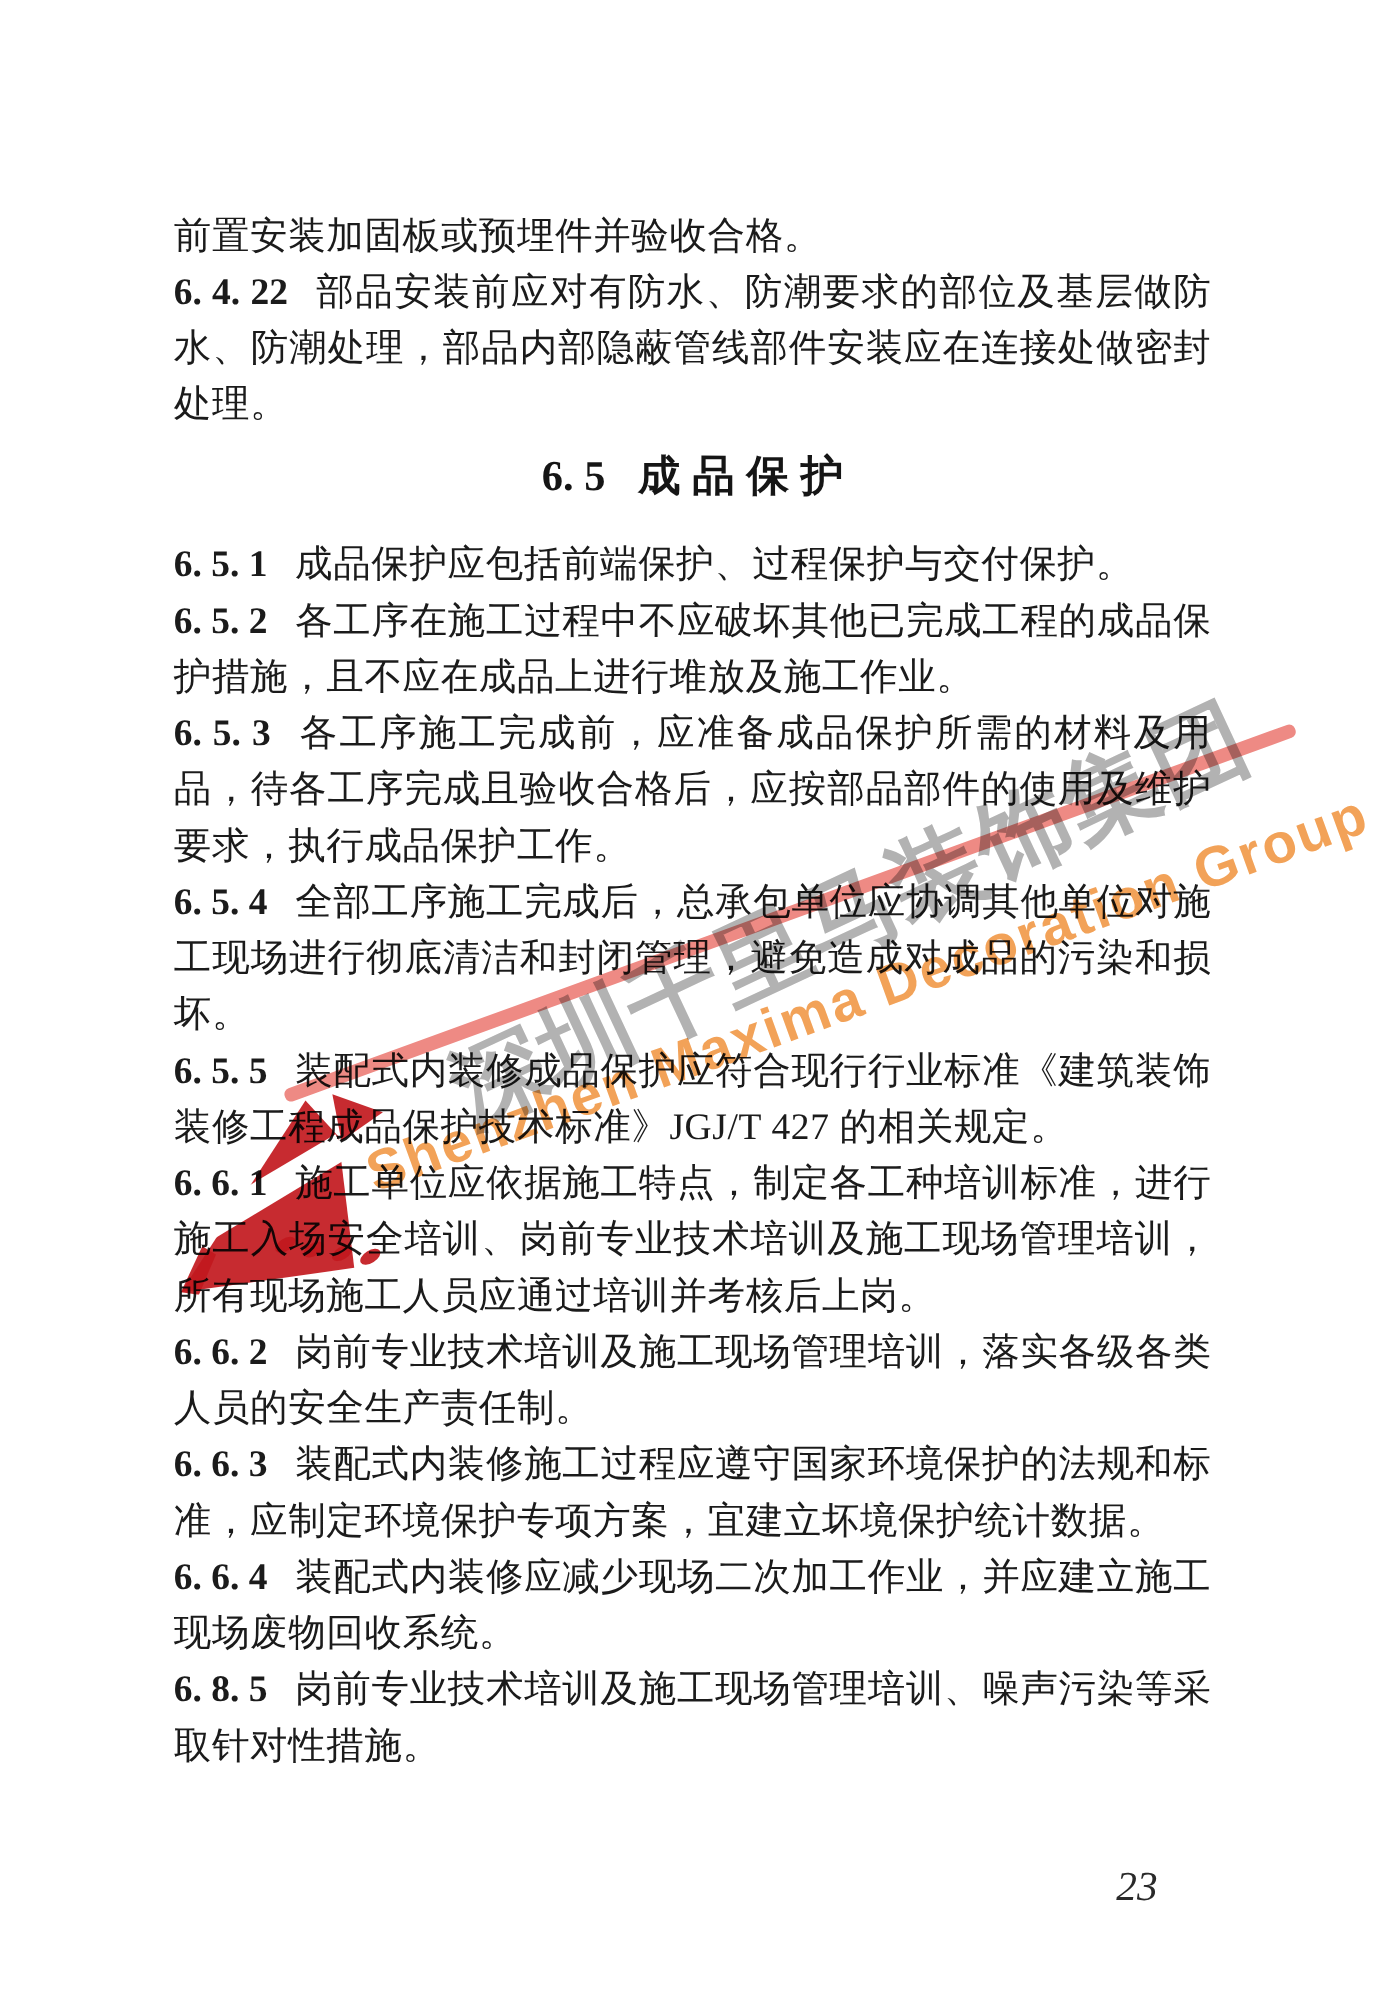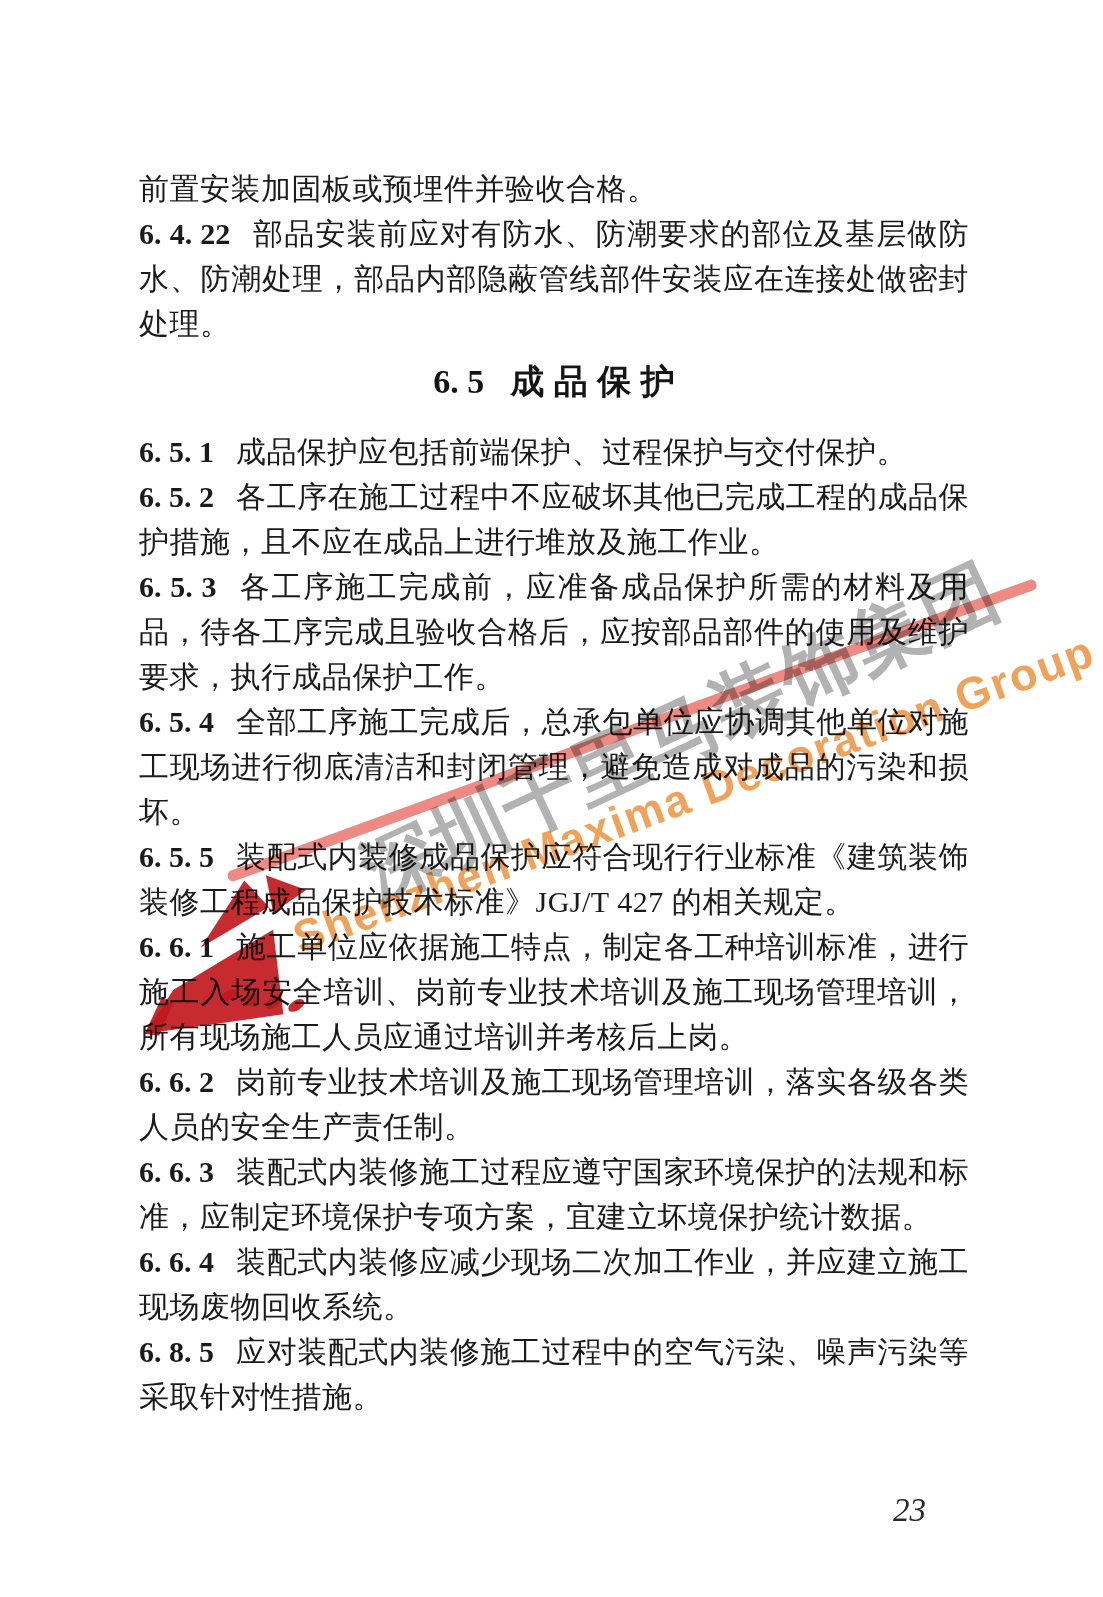--- a/index.html
+++ b/index.html
@@ -100,21 +100,21 @@
 
 
     <p class="body"><b class="num">6. 6. 1</b><span>施工单位应依据施工特点，制定各工种培训标准，进行施工入场安全培训、岗前专业技术培训及施工现场管理培训，所有现场施工人员应通过培训并考核后上岗。</span></p>
 
     <p class="body"><b class="num">6. 6. 2</b><span>岗前专业技术培训及施工现场管理培训，落实各级各类人员的安全生产责任制。</span></p>
 
     <p class="body"><b class="num">6. 6. 3</b><span>装配式内装修施工过程应遵守国家环境保护的法规和标准，应制定环境保护专项方案，宜建立坏境保护统计数据。</span></p>
 
     <p class="body"><b class="num">6. 6. 4</b><span>装配式内装修应减少现场二次加工作业，并应建立施工现场废物回收系统。</span></p>
 
-    <p class="body"><b class="num">6. 8. 5</b><span>应对装配式内装修施工过程中的空气污染、噪声污染等采取针对性措施。</span></p>
+    <p class="body"><b class="num">6. 8. 5</b><span>岗前专业技术培训及施工现场管理培训、噪声污染等采取针对性措施。</span></p>
 
   </div>
 
   <div class="watermark">
     <div class="wm-stripe wm-item"></div>
     <div class="wm-cn wm-item">深圳千里马装饰集团</div>
     <div class="wm-en wm-item">Shenzhen Maxima Decoration Group</div>
     <svg class="wm-logo wm-item" viewBox="0 0 195 150" xmlns="http://www.w3.org/2000/svg">
 
       <polygon points="8,146 128,8 150,40 148,146" fill="#c2191e" opacity="0.92"></polygon>

